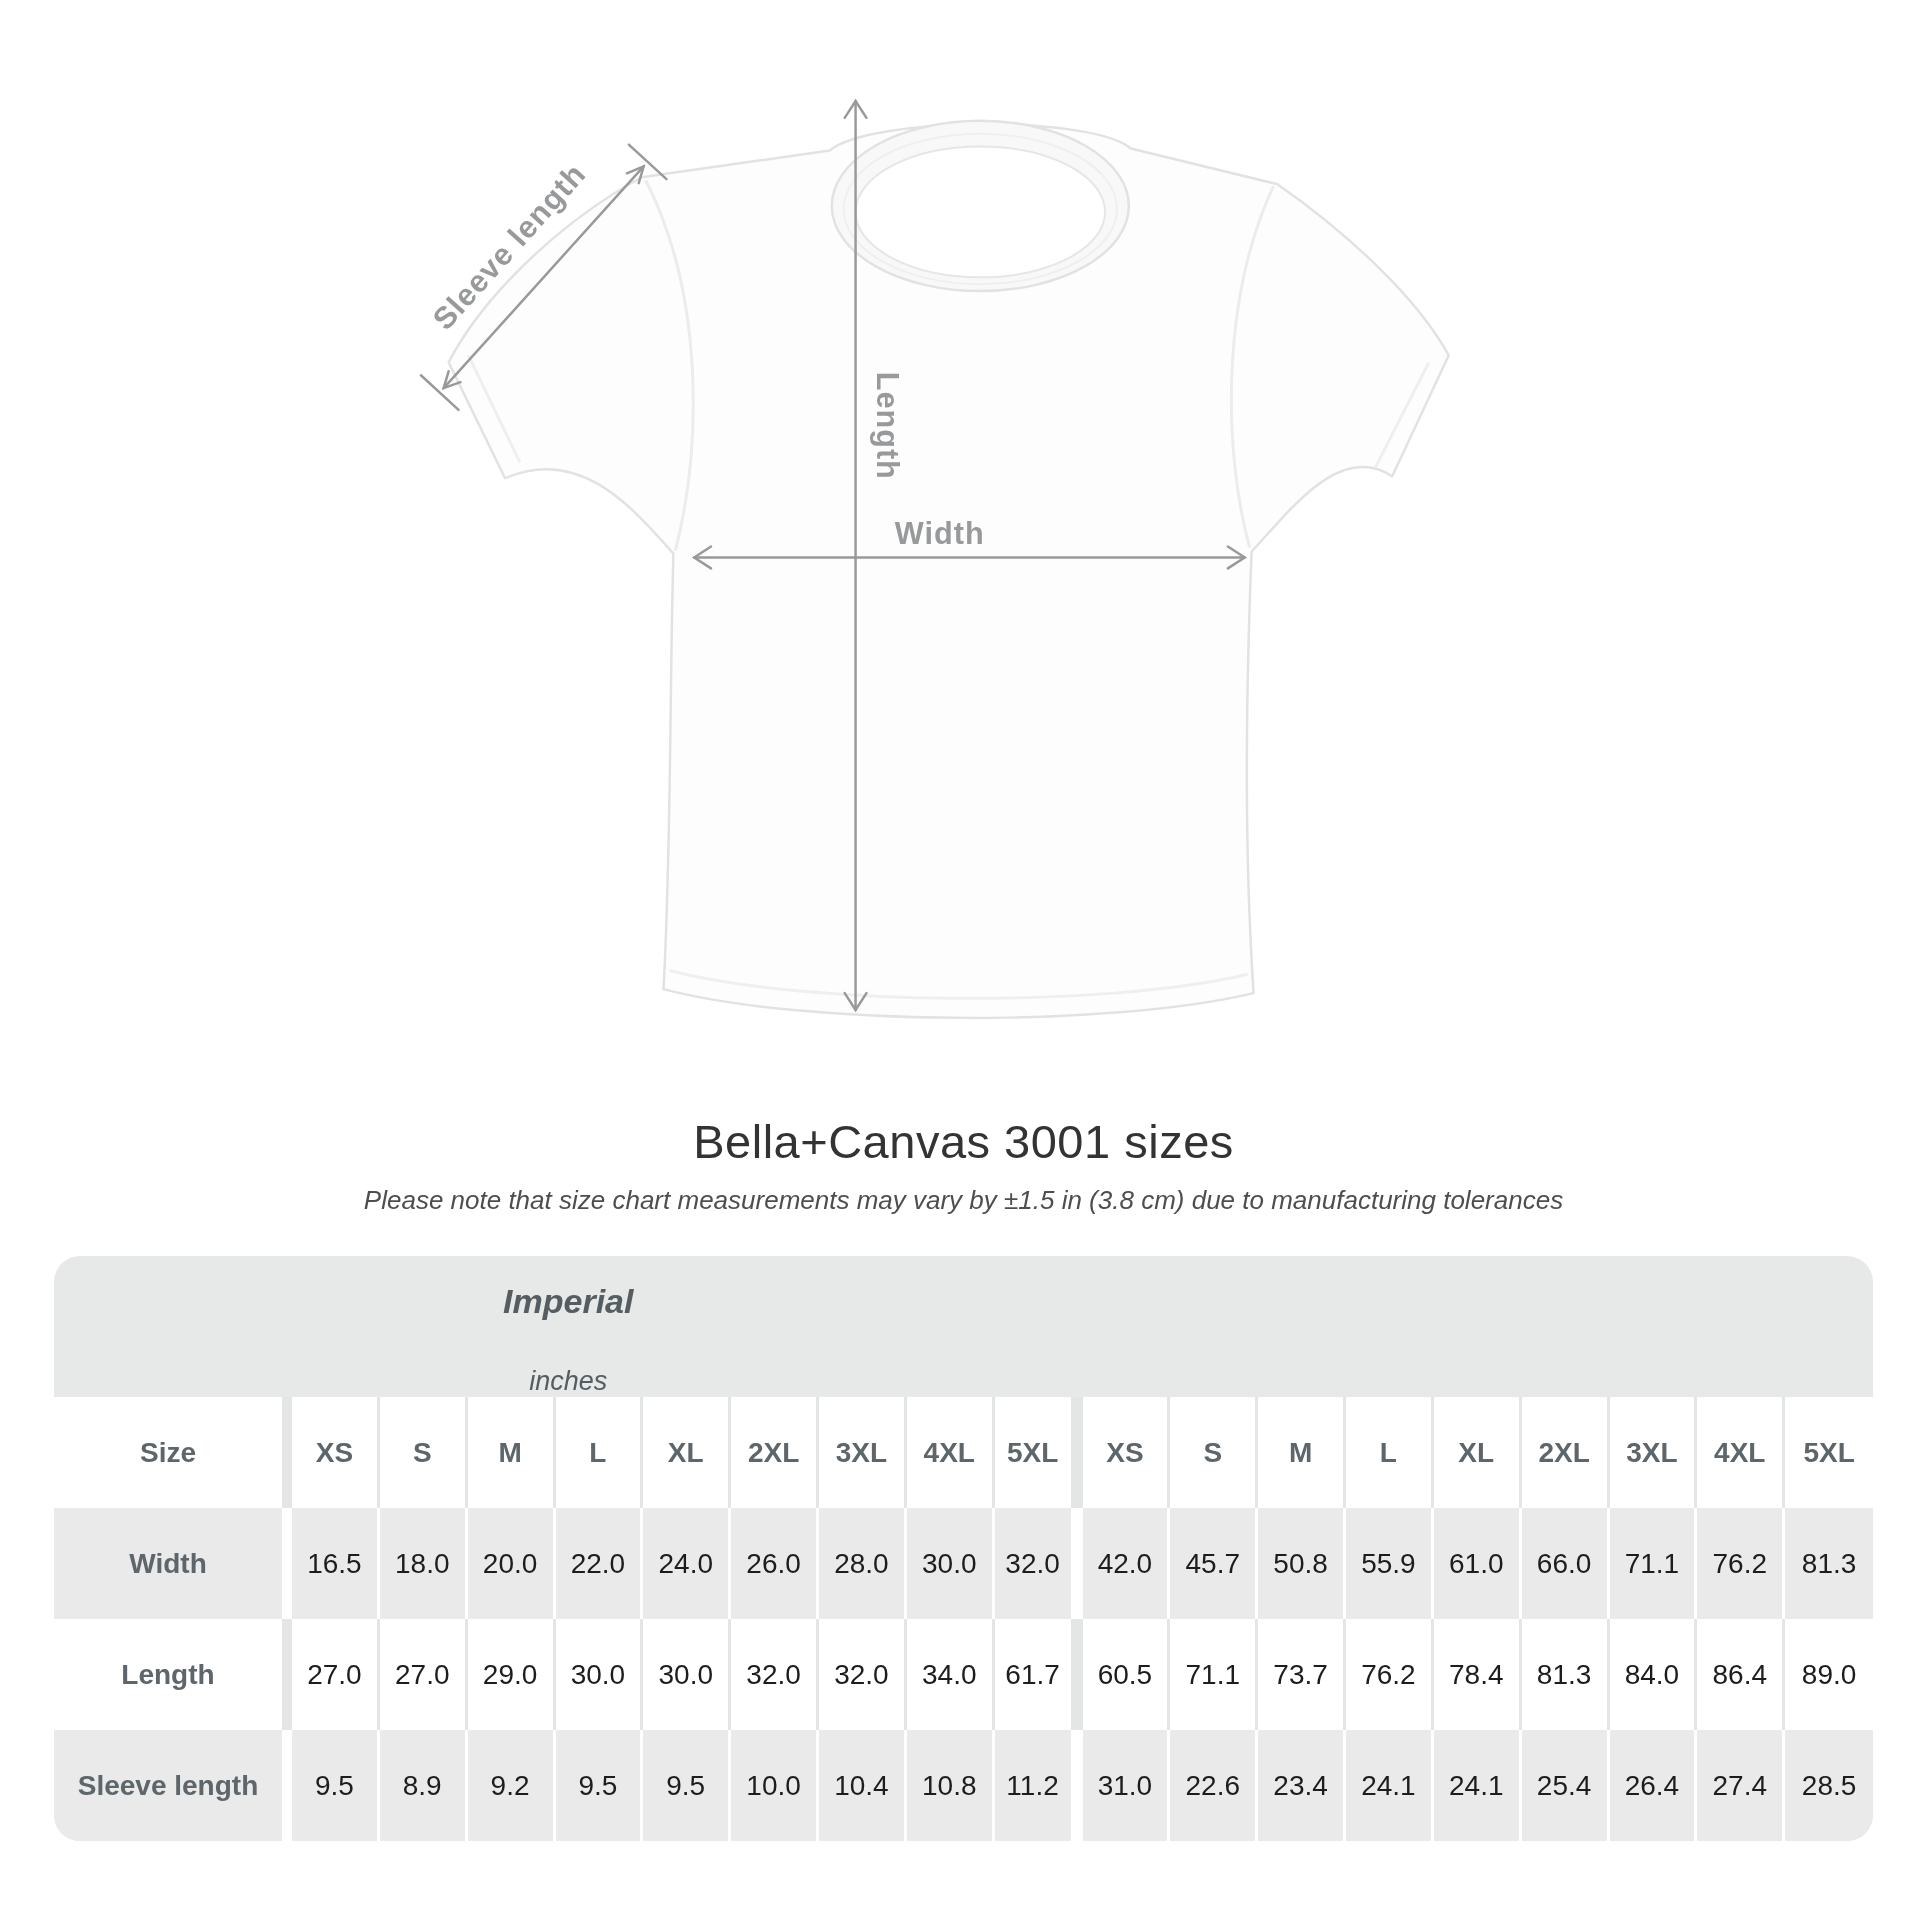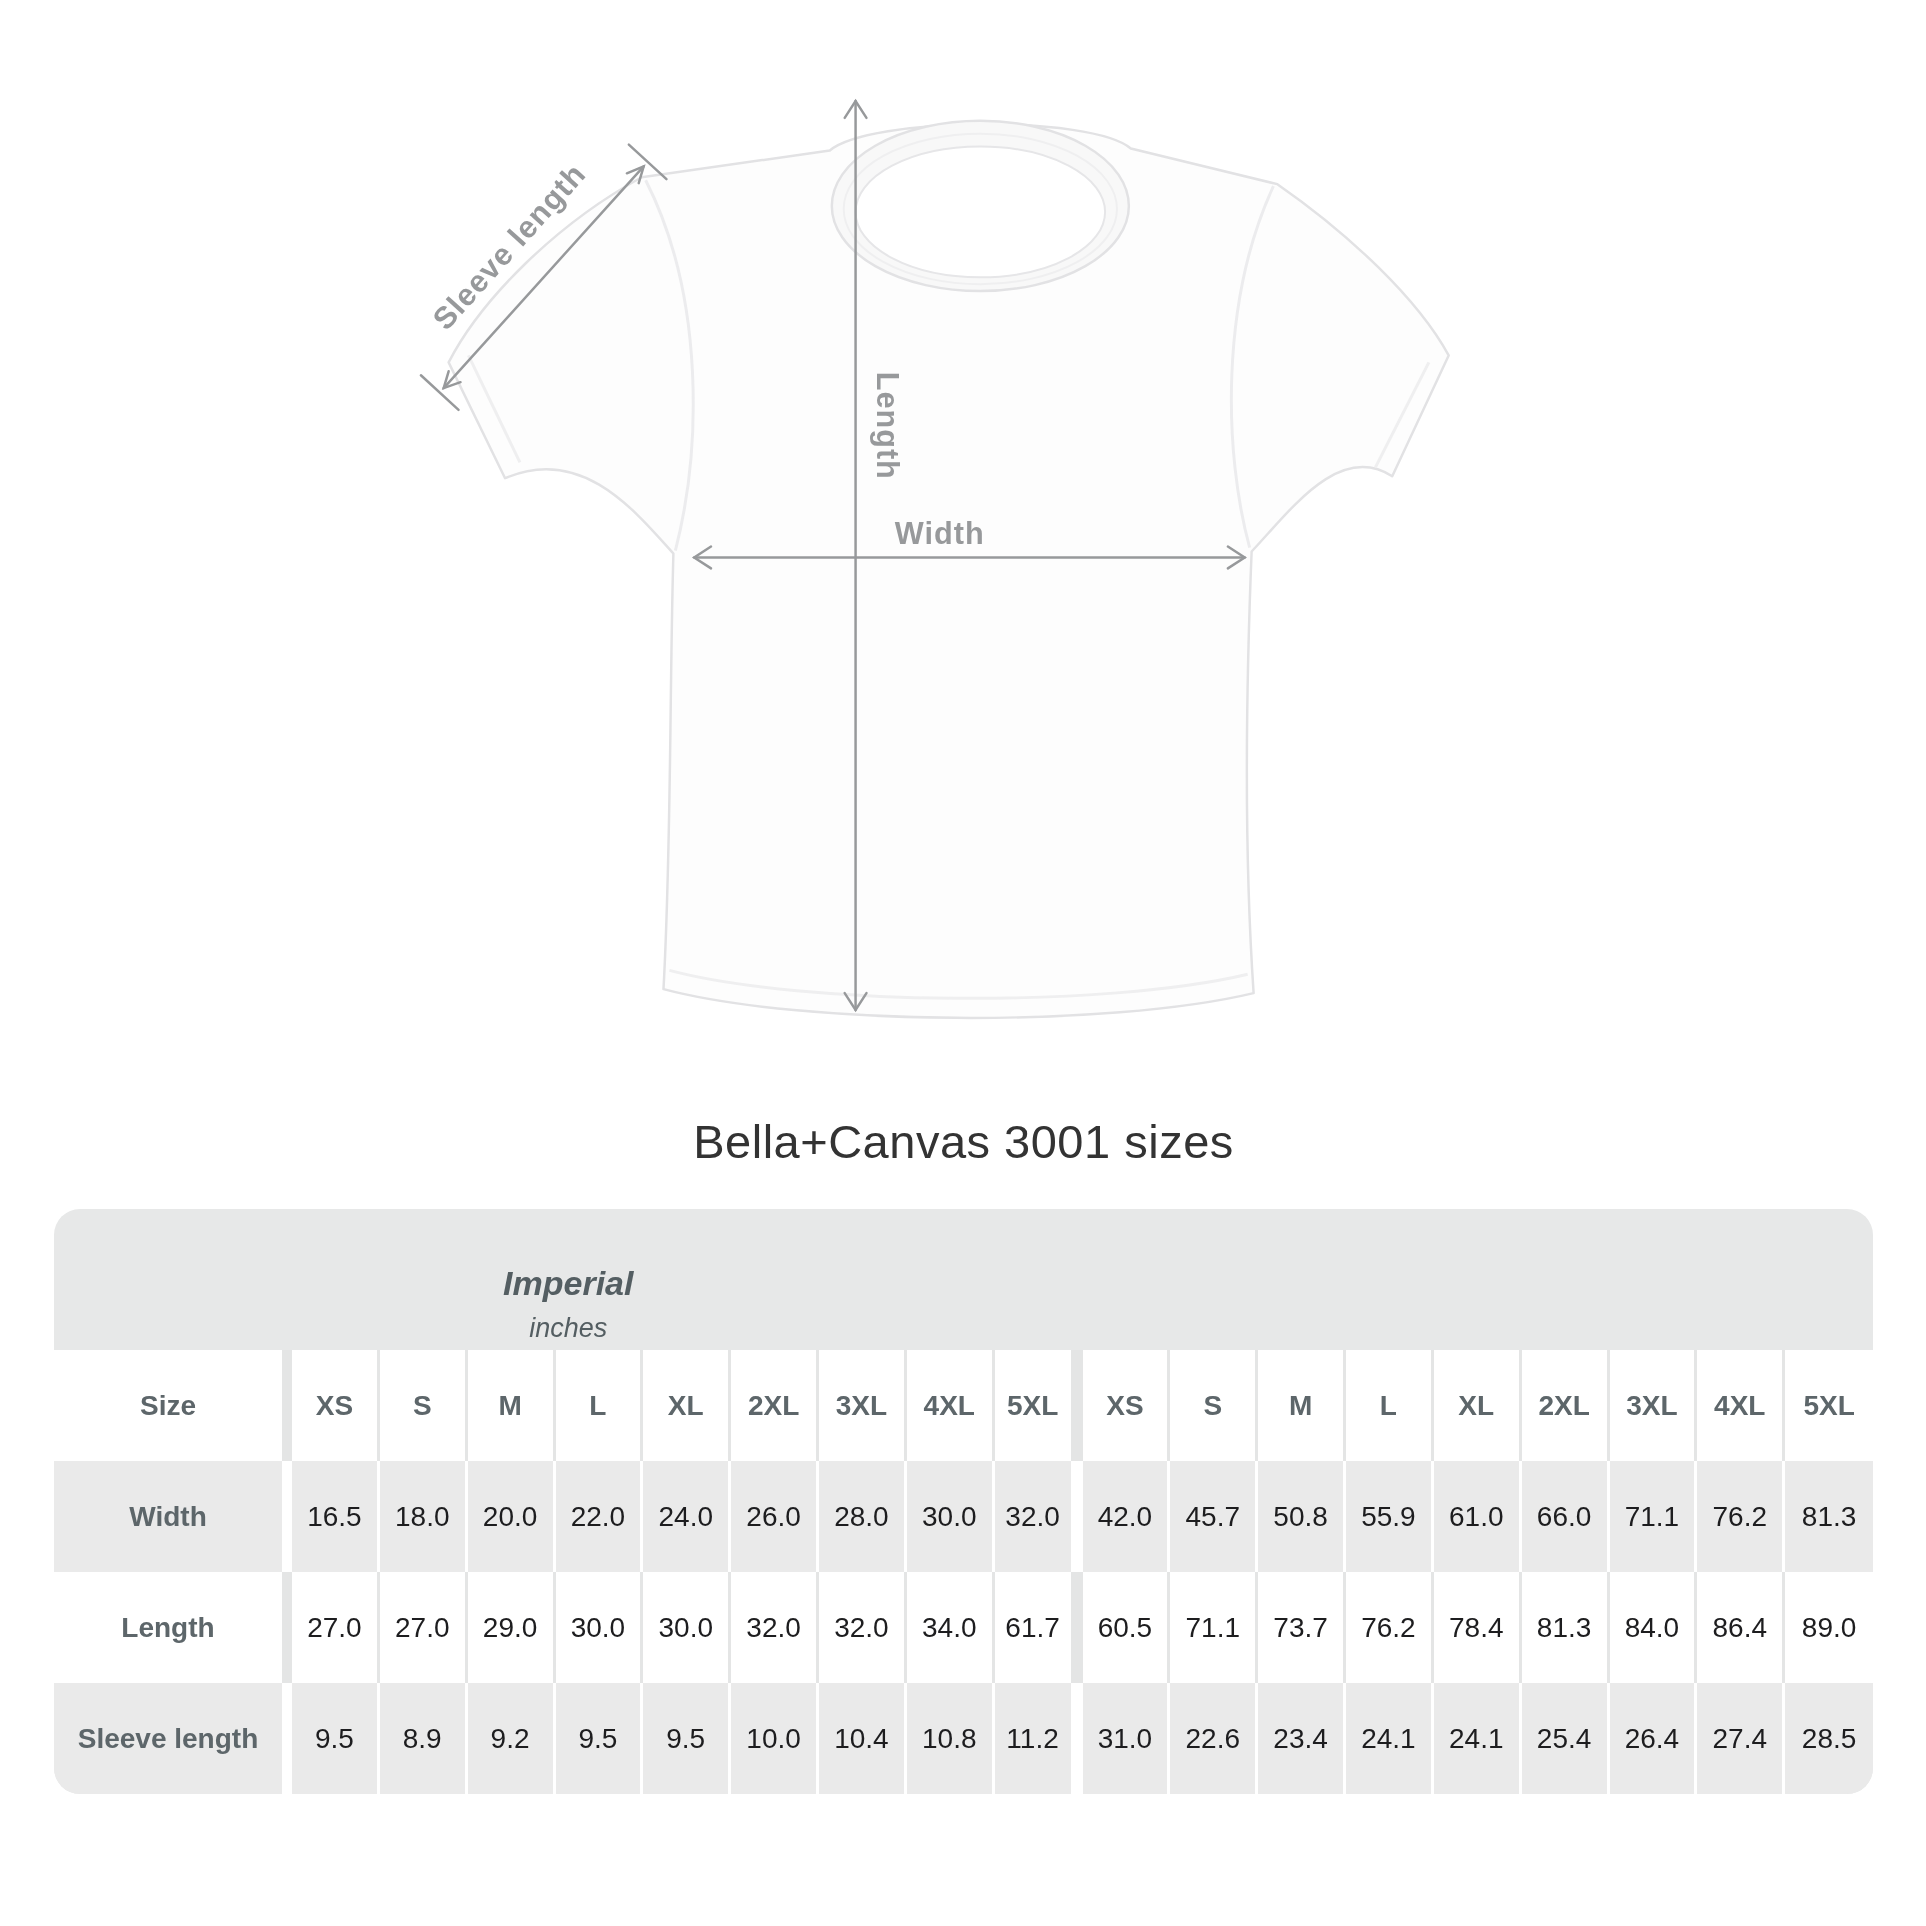--- a/index.html
+++ b/index.html
@@ -31,22 +31,22 @@
     border-radius:26px;
     overflow:hidden;
   }
   .trow{
     display:grid;
     grid-template-columns:238px repeat(18,1fr);
   }
   .unit-band{height:141px;}
   .unit-cell{
     grid-row:1;
-    display:flex;flex-direction:column;align-items:center;justify-content:flex-start;
-    padding-top:26px;color:var(--unitText);margin-top:29px;
+    display:flex;flex-direction:column;align-items:center;justify-content:space-between;
+    padding-top:26px;color:var(--unitText);
   }
   .unit-left{grid-column:1/11;}
   .unit-right{grid-column:11/20;}
   .unit-name{font-size:34px;font-weight:bold;font-style:italic;}
   .unit-sub{font-size:27px;font-style:italic;margin-top:10px;}
 
   .cell{
     height:111px;
     display:flex;align-items:center;justify-content:center;
     background:var(--cellbg);
@@ -117,20 +117,21 @@
       </g>
     </g>
     <g fill="#97999b" font-family="Liberation Sans, DejaVu Sans, sans-serif" font-weight="bold" font-size="31" letter-spacing="1">
       <text transform="translate(522,256) rotate(-48)" text-anchor="middle">Sleeve length</text>
       <text transform="translate(886,430) rotate(90)" text-anchor="middle">Length</text>
       <text x="949" y="549" text-anchor="middle">Width</text>
     </g>
   </svg>
 
   <h1 class="title">Bella+Canvas 3001 sizes</h1>
+  <p class="subtitle">Please note that size chart measurements may vary by ±1.5 in (3.8 cm) due to manufacturing tolerances</p>
 
   <div class="panel">
 
     <div class="trow unit-band">
       <div class="unit-cell unit-left">
         <div class="unit-name">Imperial</div>
         <div class="unit-sub">inches</div>
       </div>
     </div>
 

